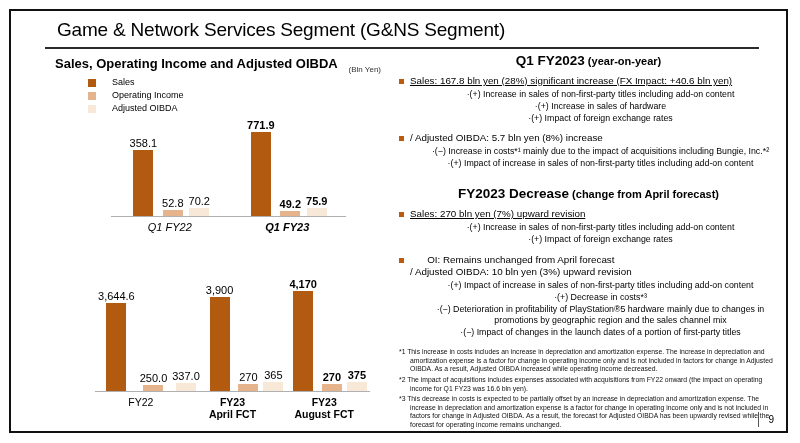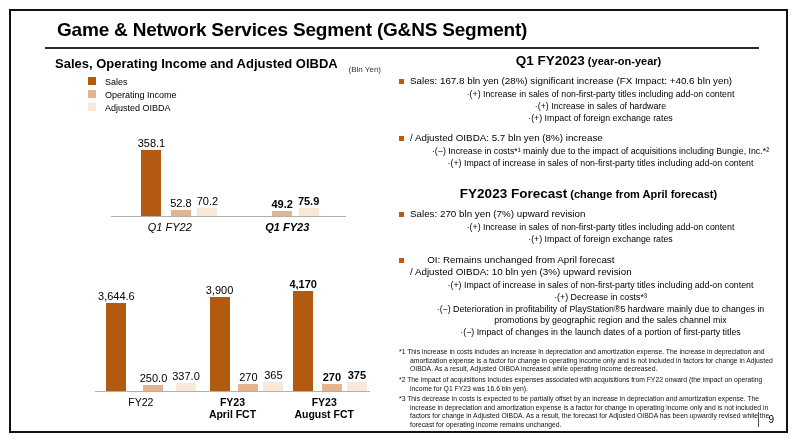--- a/index.html
+++ b/index.html
@@ -1,47 +1,47 @@
 <!DOCTYPE html>
 <html><head>
 <meta charset="utf-8">
 <style>
   html,body{margin:0;padding:0;background:#fff;}
   body{width:800px;height:443px;position:relative;overflow:hidden;
        font-family:"Liberation Sans",sans-serif;color:#000;}
   .slide{position:absolute;left:9px;top:9px;width:779px;height:424px;
          border:2px solid #111;background:#fff;box-sizing:border-box;}
-  .main-title{position:absolute;left:46px;top:8px;font-size:19px;font-weight:700;
+  .main-title{position:absolute;left:46px;top:8px;font-size:19px;font-weight:400;
               letter-spacing:-0.2px;white-space:nowrap;}
   .title-rule{position:absolute;left:34px;top:36px;width:714px;height:2px;background:#2b2b2b;}
   .chart-title{position:absolute;left:44px;top:45px;font-size:13px;font-weight:700;white-space:nowrap;}
   .unit{position:absolute;left:275px;top:54px;width:95px;text-align:right;font-size:8px;color:#333;}
   .legend{position:absolute;left:77px;top:66px;}
-  .legend-item{display:flex;align-items:flex-start;gap:9px;font-size:9px;margin-bottom:3px;}
+  .legend-item{display:flex;align-items:flex-end;gap:16px;font-size:9px;margin-bottom:3px;}
   .swatch{width:8px;height:8px;display:inline-block;}
   .plot{position:absolute;display:flex;align-items:flex-end;justify-content:space-around;
         border-bottom:1px solid #b0b0b0;}
   #chart1-plot{left:100px;top:107px;width:235px;height:98px;}
   #chart2-plot{left:84px;top:274px;width:275px;height:106px;}
   .cats{position:absolute;display:flex;justify-content:space-around;}
   #chart1-cats{left:100px;top:210px;width:235px;font-size:11px;font-style:italic;}
   #chart2-cats{left:84px;top:385px;width:275px;font-size:10.5px;line-height:1.15;}
   .bar-group{display:flex;align-items:flex-end;gap:5px;}
   .bar-col{display:flex;flex-direction:column;align-items:center;}
   .bar-label{font-size:11px;margin-bottom:1px;white-space:nowrap;}
   .bar{width:20px;}
   .cat-label{flex:1;text-align:center;white-space:pre-line;}
   .em{font-weight:700;}
   .right-col{position:absolute;left:388px;top:40px;width:379px;text-align:center;}
   .sec-heading{margin:0 0 2px 0;}
   .sec-heading:not(:first-child){margin-top:15px;}
   .sec-main{font-size:13.5px;font-weight:700;}
   .sec-suffix{font-size:11px;font-weight:700;}
   .bullet{display:flex;gap:6px;margin-top:9px;font-size:9.8px;line-height:1.3;}
-  .sec-heading + .bullet{margin-top:6px;}
+  .sec-heading + .bullet{margin-top:6px;text-decoration:underline;}
   .bullet-sq{width:5px;height:5px;margin-top:4px;flex:none;}
   .sub{font-size:8.8px;line-height:1.24;padding-left:44px;text-indent:-20px;margin-top:1px;}
   .footnotes{position:absolute;left:388px;top:337px;width:380px;font-size:6.8px;
              line-height:1.27;color:#111;}
   .footnote{padding-left:11px;text-indent:-11px;margin-bottom:2px;}
   .page-num{position:absolute;right:12px;bottom:4px;font-size:10px;line-height:15px;
             border-left:1px solid #555;padding-left:9px;}
 </style>
 </head>
 <body>
@@ -77,20 +77,24 @@
           <div class="bar-label">52.8</div>
           <div class="bar" style="height: 6px; background: rgb(229, 179, 140);"></div>
         </div>
         <div class="bar-col">
           <div class="bar-label">70.2</div>
           <div class="bar" style="height: 8px; background: rgb(248, 232, 216);"></div>
         </div>
       </div>
       <div class="bar-group">
         <div class="bar-col">
+          <div class="bar-label em">771.9</div>
+          <div class="bar" style="height: 84px; background: rgb(178, 90, 16);"></div>
+        </div>
+        <div class="bar-col">
           <div class="bar-label em">49.2</div>
           <div class="bar" style="height: 5px; background: rgb(229, 179, 140);"></div>
         </div>
         <div class="bar-col">
           <div class="bar-label em">75.9</div>
           <div class="bar" style="height: 8px; background: rgb(248, 232, 216);"></div>
         </div>
       </div>
     </div>
   <div class="cats" id="chart1-cats">
@@ -162,21 +166,21 @@
       <div class="sub">·(+) Increase in sales of hardware</div>
       <div class="sub">·(+) Impact of foreign exchange rates</div>
       <div class="bullet">
         <span class="bullet-sq" style="background: rgb(188, 90, 14);"></span>
         <div class="bullet-text">
           <div>/ Adjusted OIBDA: 5.7 bln yen (8%) increase</div>
         </div>
       </div>
       <div class="sub">·(−) Increase in costs*¹ mainly due to the impact of acquisitions including Bungie, Inc.*²</div>
       <div class="sub">·(+) Impact of increase in sales of non-first-party titles including add-on content</div>
-      <div class="sec-heading"><span class="sec-main">FY2023 Forecast</span><span class="sec-suffix"> (change from April forecast)</span></div>
+      <div class="sec-heading"><span class="sec-main">FY2023 Decrease</span><span class="sec-suffix"> (change from April forecast)</span></div>
       <div class="bullet">
         <span class="bullet-sq" style="background: rgb(188, 90, 14);"></span>
         <div class="bullet-text">
           <div>Sales: 270 bln yen (7%) upward revision</div>
         </div>
       </div>
       <div class="sub">·(+) Increase in sales of non-first-party titles including add-on content</div>
       <div class="sub">·(+) Impact of foreign exchange rates</div>
       <div class="bullet">
         <span class="bullet-sq" style="background: rgb(188, 90, 14);"></span>

